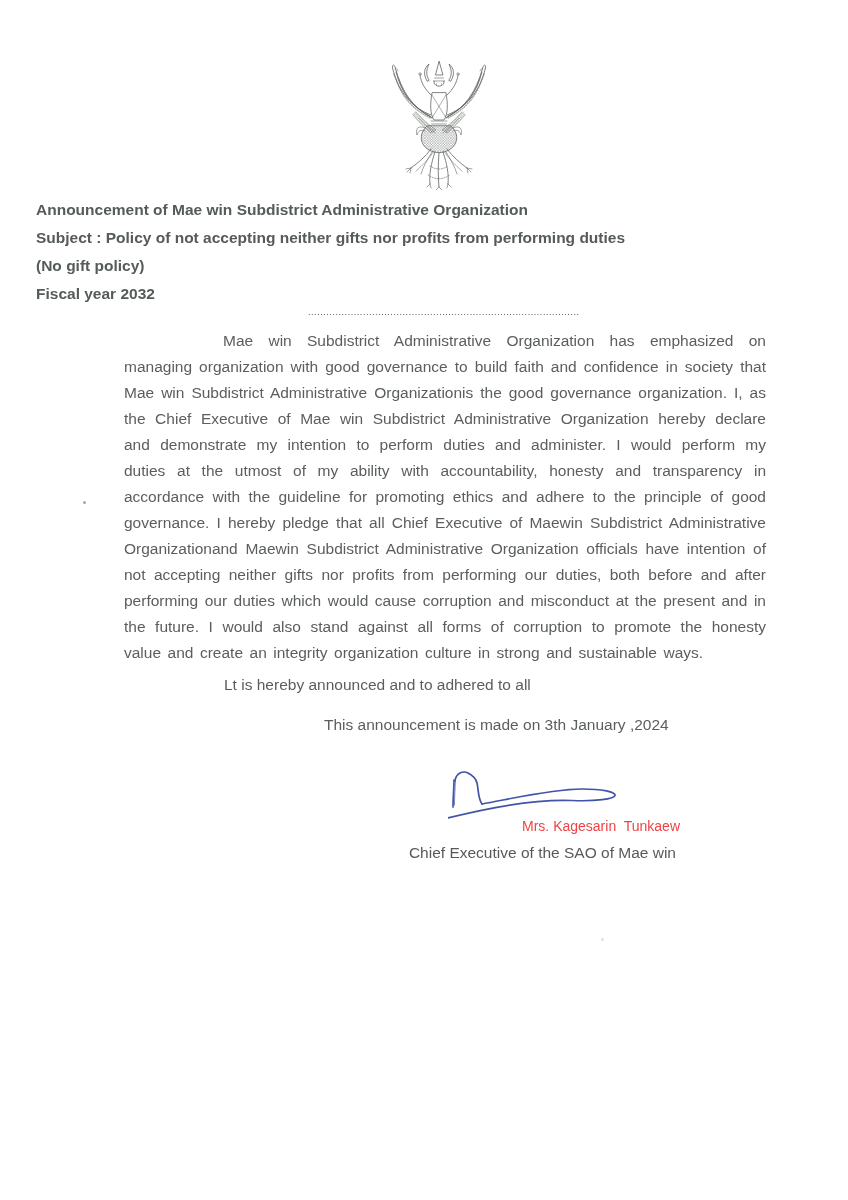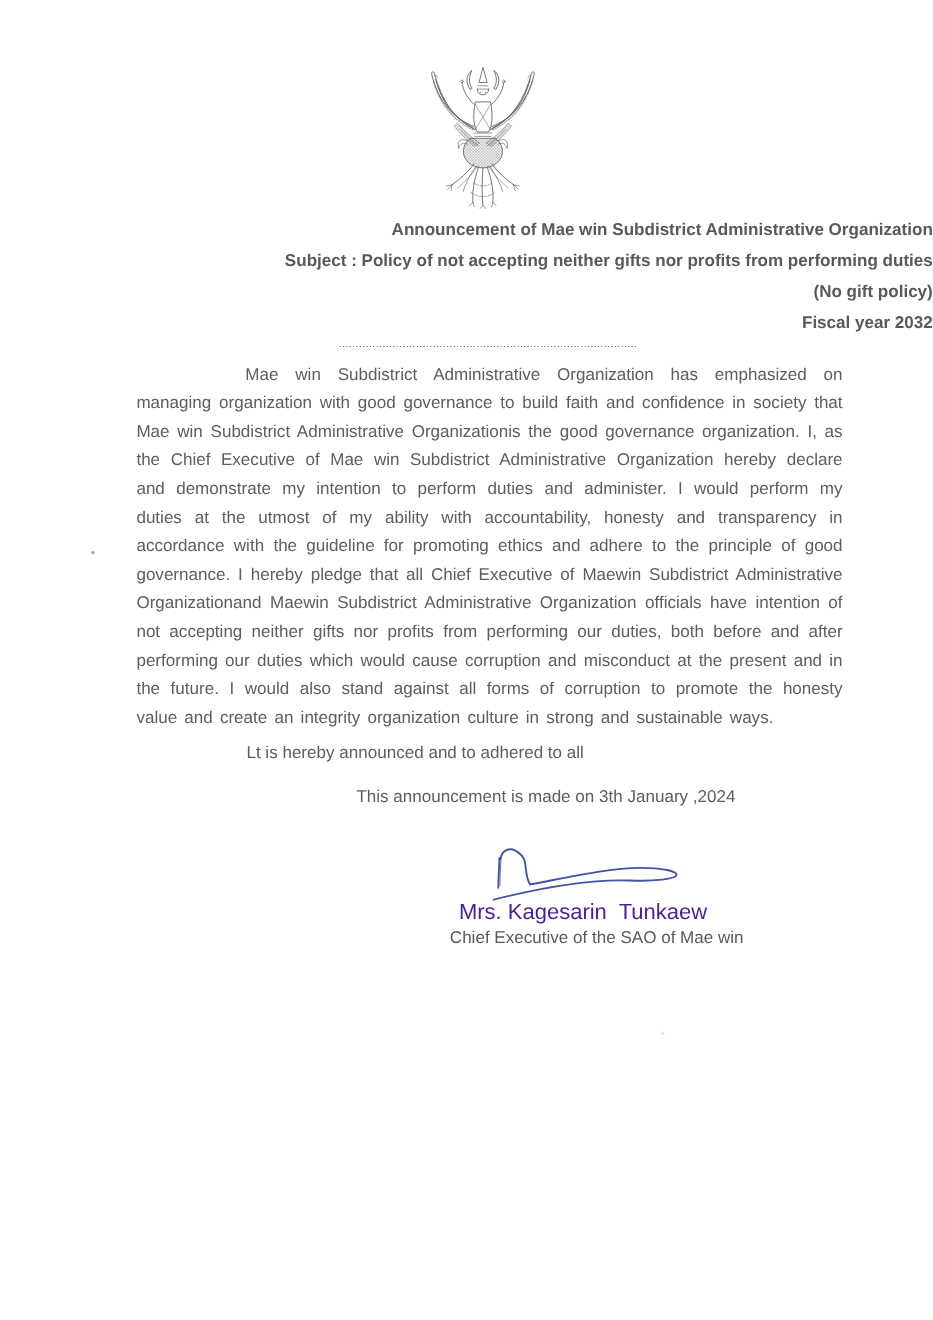--- a/index.html
+++ b/index.html
@@ -8,39 +8,39 @@
     width:848px;height:1200px;
     margin:0 auto;
     background:#ffffff;
     font-family:"Liberation Sans","DejaVu Sans",sans-serif;
     color:#5a5f5b;
     overflow:hidden;
   }
   .emblem{position:absolute;top:60px;left:386px;width:106px;height:130px;}
   .hdr{
     position:absolute;top:196px;left:36px;width:812px;
-    text-align:right;font-size:15.5px;font-weight:600;color:#555b57;
+    text-align:left;font-size:15.5px;font-weight:600;color:#555b57;
   }
   .hdr .hline{height:28px;line-height:28px;}
   .dots{
     position:absolute;top:305px;left:308px;width:272px;height:14px;
     overflow:hidden;white-space:nowrap;
     font-size:9px;line-height:14px;letter-spacing:0.55px;color:#4c514d;
   }
   .para{
     position:absolute;top:328px;left:124px;width:642px;
     font-size:15.5px;line-height:26px;
     text-align:justify;text-indent:99px;word-spacing:2.2px;color:#5a5f5b;
   }
   .closing{position:absolute;top:673px;left:224px;font-size:15.5px;line-height:24px;}
   .dateline{position:absolute;top:713px;left:324px;font-size:15.5px;line-height:24px;}
   .sig-svg{position:absolute;top:764px;left:448px;width:172px;height:60px;}
   .sig-name{
     position:absolute;top:818px;left:380px;width:300px;
-    text-align:center;font-size:20px;white-space:pre;color:#4c1d95;
+    text-align:right;font-size:14px;white-space:pre;color:#ef4444;
   }
   .sig-title{
     position:absolute;top:844px;left:376px;width:300px;
     text-align:right;font-size:15.5px;color:#565b57;
   }
   .stray-mark{
     position:absolute;top:501px;left:83px;width:3px;height:3px;
     border-radius:50%;background:#7d827e;opacity:.7;
   }
   .stray-mark-2{

